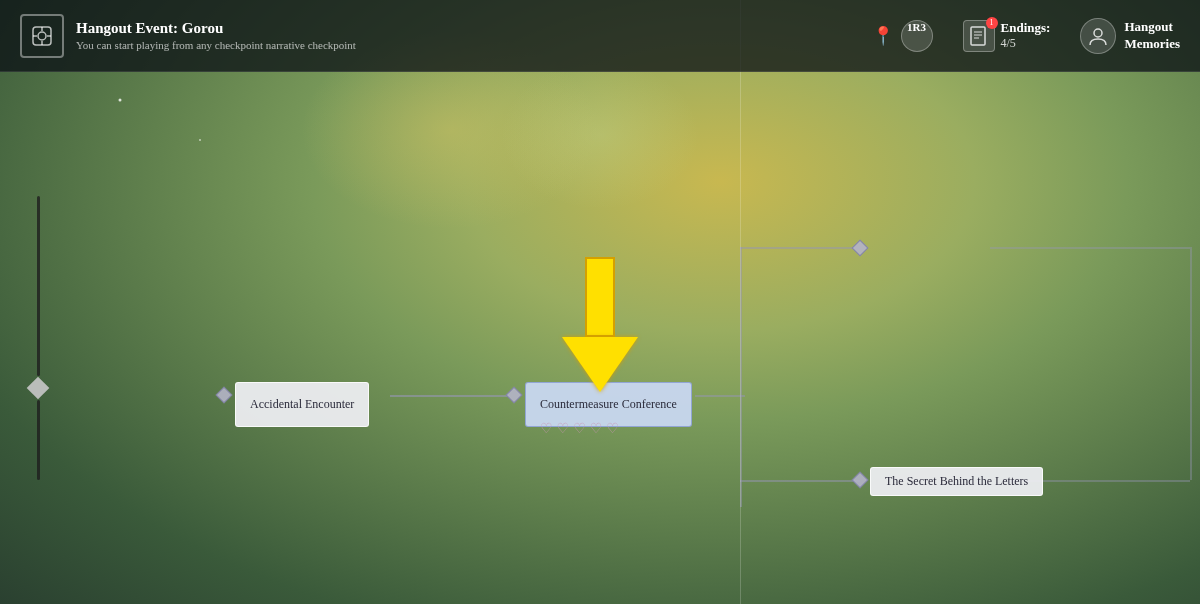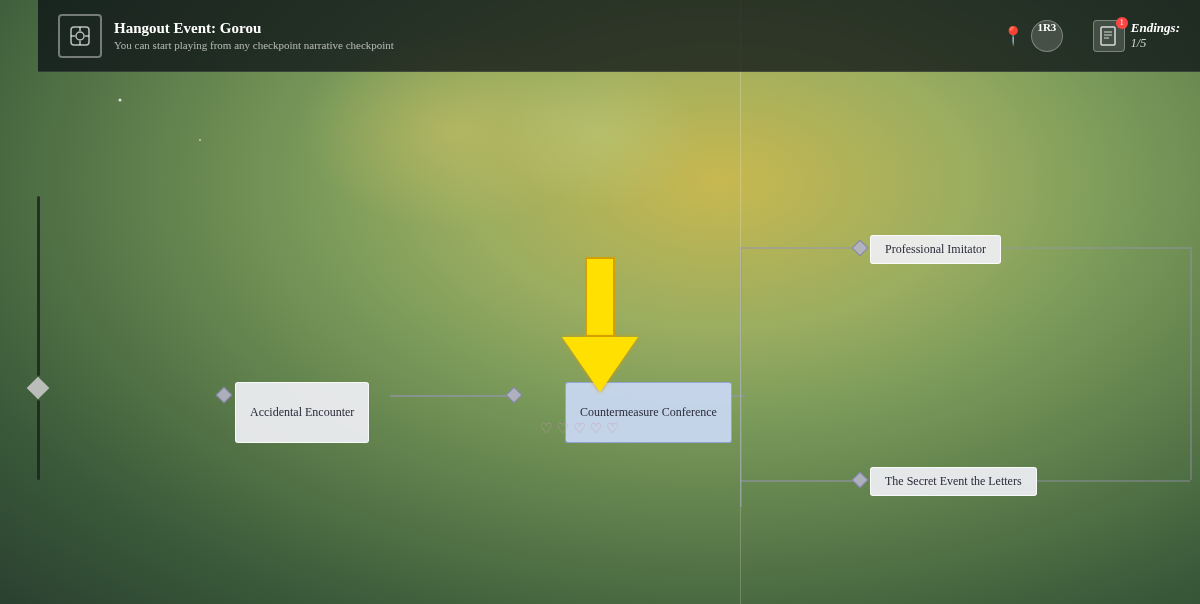--- a/index.html
+++ b/index.html
@@ -34,21 +34,20 @@
       left: 0;
       right: 0;
       height: 72px;
       background: rgba(10, 15, 20, 0.75);
       z-index: 10;
       display: flex;
       align-items: center;
       justify-content: space-between;
       padding: 0 20px;
       border-bottom: 1px solid rgba(255,255,255,0.1);
-      margin-left: 38px;
     }
 
     #header-left {
       display: flex;
       align-items: center;
       gap: 12px;
     }
 
     #event-icon {
       width: 44px;
@@ -133,21 +132,20 @@
       align-items: center;
       justify-content: center;
       color: #fff;
       font-size: 16px;
     }
 
     #endings-text {
       display: flex;
       flex-direction: column;
       align-items: flex-start;
-      font-style: italic;
     }
 
     #endings-label {
       color: #fff;
       font-size: 13px;
       font-weight: bold;
     }
 
     #endings-count {
       color: rgba(255,255,255,0.8);
@@ -232,21 +230,21 @@
       transform: rotate(45deg);
       margin: 4px 0;
     }
 
     
     .node-box {
       position: absolute;
       background: rgba(240, 240, 245, 0.92);
       border: 1px solid rgba(255,255,255,0.8);
       border-radius: 3px;
-      padding: 22px 14px;
+      padding: 14px 14px;
       font-size: 12px;
       color: #2a2a3a;
       white-space: nowrap;
       z-index: 10;
     }
 
     .node-box.selected {
       background: rgba(210, 220, 240, 0.95);
       border-color: rgba(150,170,220,0.9);
     }
@@ -412,24 +410,35 @@
           <line x1="6" y1="7" x2="14" y2="7" stroke="rgba(255,255,255,0.8)" stroke-width="1"></line>
           <line x1="6" y1="10" x2="14" y2="10" stroke="rgba(255,255,255,0.8)" stroke-width="1"></line>
           <line x1="6" y1="13" x2="11" y2="13" stroke="rgba(255,255,255,0.8)" stroke-width="1"></line>
         </svg>
         <div id="notification-dot">
           <span style="font-size:8px;">1</span>
         </div>
       </div>
       <div id="endings-text">
         <span id="endings-label">Endings:</span>
-        <span id="endings-count">1/5</span>
+        <span id="endings-count">4/5</span>
       </div>
     </div>
 
+    <div id="memories-badge">
+      <div id="memories-avatar">
+        <svg width="22" height="22" viewBox="0 0 22 22">
+          <circle cx="11" cy="8" r="4" fill="none" stroke="rgba(255,255,255,0.8)" stroke-width="1.5"></circle>
+          <path d="M3 20 Q3 14 11 14 Q19 14 19 20" fill="none" stroke="rgba(255,255,255,0.8)" stroke-width="1.5"></path>
+        </svg>
+      </div>
+      <div id="memories-text" style="color:#fff; font-size:13px; font-weight:bold; line-height:1.3;">
+        Hangout<br>Memories
+      </div>
+    </div>
   </div>
 </div>
 
 <div id="map-area">
 
   <div id="left-nav">
     <div id="nav-line"></div>
     <div id="nav-diamond"></div>
     <div style="width:3px; height:80px; background:rgba(30,30,30,0.8); border-radius:2px;"></div>
   </div>
@@ -437,21 +446,21 @@
   <div style="position:absolute; left:218px; top:317px; width:12px; height:12px; background:rgba(180,180,200,0.9); border:1px solid rgba(100,100,150,0.6); transform:rotate(45deg); z-index:10;"></div>
 
   <div class="node-box" style="left:235px; top:310px;">
     <span>Accidental Encounter</span>
   </div>
 
   <div style="position:absolute; left:390px; top:323px; width:120px; height:2px; background:rgba(150,150,180,0.6); z-index:8;"></div>
 
   <div style="position:absolute; left:508px; top:317px; width:12px; height:12px; background:rgba(180,180,200,0.9); border:1px solid rgba(100,100,150,0.6); transform:rotate(45deg); z-index:10;"></div>
 
-  <div class="node-box selected" style="left:525px; top:310px; background:rgba(200,215,240,0.95); border-color:rgba(140,160,210,0.9);margin-left:40px;">
+  <div class="node-box selected" style="left:525px; top:310px; background:rgba(200,215,240,0.95); border-color:rgba(140,160,210,0.9);">
     <span>Countermeasure Conference</span>
   </div>
 
   <div id="hearts-row" style="left:540px; top:348px;">
     <span class="heart">♡</span>
     <span class="heart">♡</span>
     <span class="heart">♡</span>
     <span class="heart">♡</span>
     <span class="heart">♡</span>
   </div>
@@ -464,29 +473,26 @@
   <div style="position:absolute; left:695px; top:323px; width:50px; height:2px; background:rgba(150,150,180,0.5); z-index:8;"></div>
 
   <div style="position:absolute; left:740px; top:175px; width:2px; height:260px; background:rgba(150,150,180,0.5); z-index:8;"></div>
 
   <div style="position:absolute; left:740px; top:175px; width:120px; height:2px; background:rgba(150,150,180,0.5); z-index:8;"></div>
 
   <div style="position:absolute; left:740px; top:408px; width:120px; height:2px; background:rgba(150,150,180,0.5); z-index:8;"></div>
 
   <div style="position:absolute; left:854px; top:170px; width:12px; height:12px; background:rgba(180,180,200,0.9); border:1px solid rgba(100,100,150,0.6); transform:rotate(45deg); z-index:10;"></div>
 
-  <div class="right-node-box" style="left:870px; top:163px;">
-    <span>Professional Imitator</span>
-  </div>
 
   <div style="position:absolute; left:990px; top:175px; width:200px; height:2px; background:rgba(150,150,180,0.4); z-index:8;"></div>
 
   <div style="position:absolute; left:854px; top:402px; width:12px; height:12px; background:rgba(180,180,200,0.9); border:1px solid rgba(100,100,150,0.6); transform:rotate(45deg); z-index:10;"></div>
 
   <div class="right-node-box" style="left:870px; top:395px;">
-    <span>The Secret Event the Letters</span>
+    <span>The Secret Behind the Letters</span>
   </div>
 
   <div style="position:absolute; left:1005px; top:408px; width:185px; height:2px; background:rgba(150,150,180,0.4); z-index:8;"></div>
 
   <div style="position:absolute; left:1190px; top:175px; width:2px; height:233px; background:rgba(150,150,180,0.4); z-index:8;"></div>
 
 </div>
 
 </body></html>

